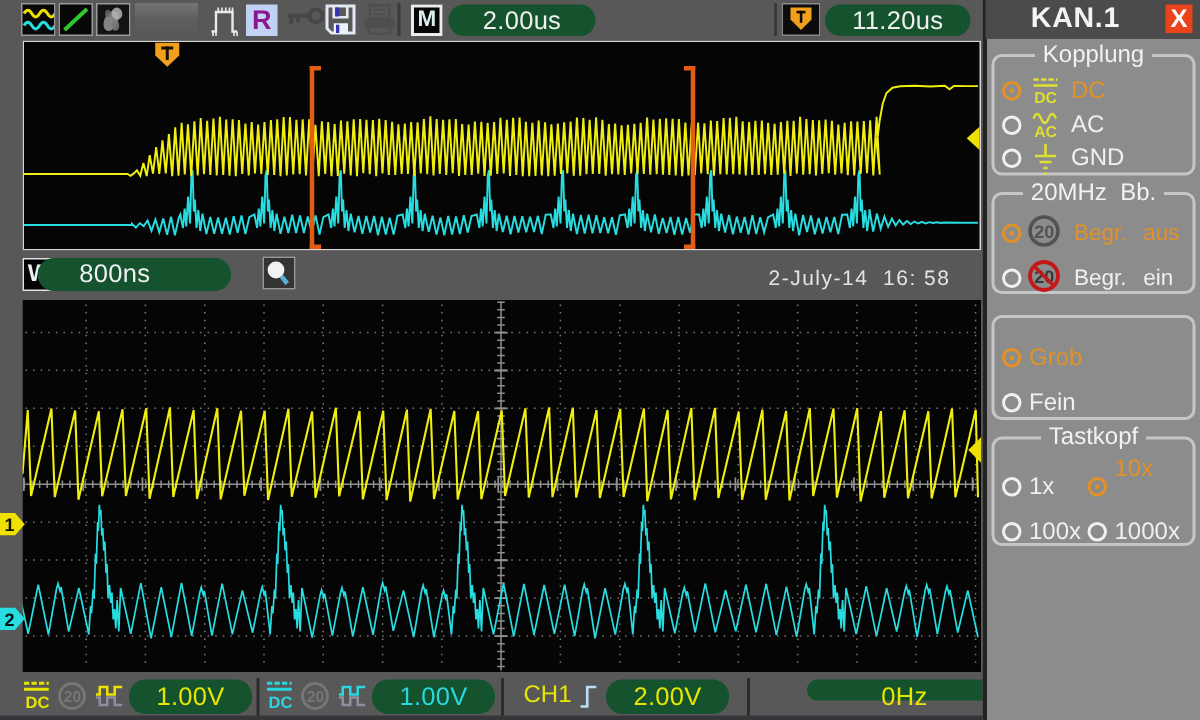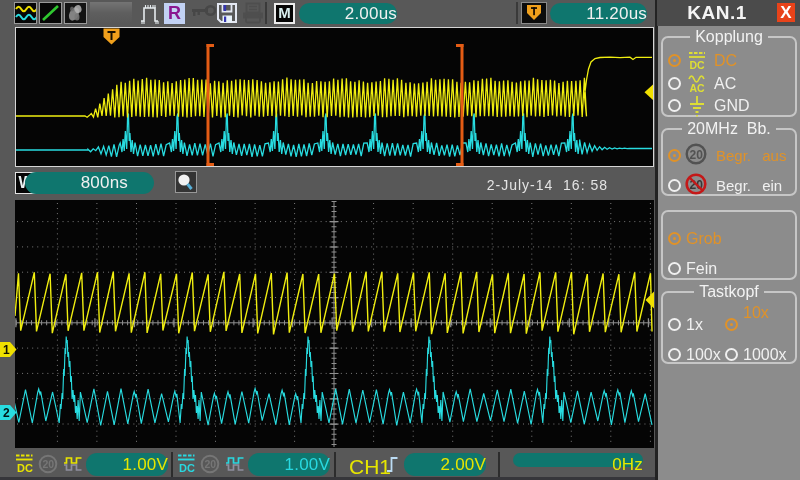--- a/index.html
+++ b/index.html
@@ -1,20 +1,20 @@
 <!DOCTYPE html>
 <html><head><meta charset="utf-8">
 <style>
 * { margin:0; padding:0; box-sizing:border-box; }
 html,body { width:800px; height:480px; overflow:hidden; background:#8c8c8c;
   font-family:"Liberation Sans", sans-serif; }
 #page { position:relative; width:800px; height:480px; }
 .abs { position:absolute; }
-.pill { position:absolute; background:#0f766e; border-radius:11px; color:#f0f0f0;
-  font-size:17px; letter-spacing:0.2px; text-align:right; }
+.pill { position:absolute; background:#14532d; border-radius:11px; color:#f0f0f0;
+  font-size:17px; letter-spacing:0.2px; text-align:center; }
 .ic { position:absolute; top:2px; width:23px; height:22px; background:#070707;
   border:1px solid #9a9a9a; }
 .radio { position:absolute; width:13px; height:13px; border:2px solid #f0f0f0;
   border-radius:50%; }
 .radio.sel { border-color:#e09228; }
 .radio.sel::after { content:""; position:absolute; left:3px; top:3px; width:3px;
   height:3px; border-radius:50%; background:#e09228; }
 .grp { position:absolute; left:661px; width:136px; border:2px solid #c6c6c6;
   border-radius:7px; }
 .leg { position:absolute; top:-10px; left:0; right:0; text-align:center; }
@@ -107,21 +107,21 @@
 <rect x="7.5" y="3" width="2" height="9" fill="#181000"></rect>
       </svg></div>
 
 <div class="abs" style="left:15px;top:172px;width:22px;height:22px;background:#050505;border:1.5px solid #e2e2e2;color:#e8f2f2;font-weight:bold;font-size:16px;text-align:center;line-height:19px">W</div>
 <div class="pill" style="left:25px;top:172px;width:129px;height:22px;line-height:22px;padding-right:26px">800ns</div>
 <div class="abs" style="left:175px;top:171px;width:22px;height:22px;background:#343434;border:1px solid #989898">
 <svg width="20" height="20">
         <circle cx="8" cy="8" r="5.6" fill="#f2f2f2"></circle>
 <line x1="11.5" y1="12" x2="15.5" y2="17" stroke="#58b0d8" stroke-width="3"></line>
       </svg></div>
-<div class="abs" style="left:476px;top:177px;width:132px;font-size:14px;letter-spacing:1px;color:#e4e4e4;text-align:right">2-July-14&nbsp; 16:&nbsp;58</div>
+<div class="abs" style="left:507px;top:177px;width:132px;font-size:14px;letter-spacing:1px;color:#e4e4e4;text-align:center">2-July-14&nbsp; 16:&nbsp;58</div>
 
 <div class="abs" style="left:15px;top:200px;width:640px;height:248px">
 <svg id="mainsvg" width="639" height="248" viewBox="15 200 639 248">
 <rect x="15" y="200" width="640" height="248" fill="#050505"></rect>
 <line x1="57.4" y1="203" x2="57.4" y2="445" stroke="#7a7a7a" stroke-width="1" stroke-dasharray="1 4.06"></line>
 <line x1="96.9" y1="203" x2="96.9" y2="445" stroke="#7a7a7a" stroke-width="1" stroke-dasharray="1 4.06"></line>
 <line x1="136.5" y1="203" x2="136.5" y2="445" stroke="#7a7a7a" stroke-width="1" stroke-dasharray="1 4.06"></line>
 <line x1="176.0" y1="203" x2="176.0" y2="445" stroke="#7a7a7a" stroke-width="1" stroke-dasharray="1 4.06"></line>
 <line x1="215.5" y1="203" x2="215.5" y2="445" stroke="#7a7a7a" stroke-width="1" stroke-dasharray="1 4.06"></line>
 <line x1="255.1" y1="203" x2="255.1" y2="445" stroke="#7a7a7a" stroke-width="1" stroke-dasharray="1 4.06"></line>
@@ -195,28 +195,28 @@
         <circle cx="10" cy="10" r="8.3" fill="none" stroke="#767676" stroke-width="2"></circle>
 <text x="4.5" y="14" font-family="Liberation Sans" font-size="10.5" font-weight="bold" fill="#767676">20</text>
       </svg></div>
 <div class="abs" style="left:225px;top:454px;width:21px;height:20px">
 <svg width="21" height="20">
         <path d="M1,9 h2.5 v-5 h5 v5 h5 v-5 h5" fill="none" stroke="#28d8e0" stroke-width="1.7"></path>
 <path d="M1,11 h2.5 v5 h5 v-5 h5 v5 h5" fill="none" stroke="#8e8e9e" stroke-width="1.7"></path>
       </svg></div>
 <div class="pill" style="left:248px;top:453px;width:82px;height:23px;line-height:23px;color:#28d8e0">1.00V</div>
 <div class="abs" style="left:334px;top:452px;width:2px;height:25px;background:#2c2c2c"></div>
-<div class="abs" style="left:349px;top:455px;font-size:21px;color:#e6e600">CH1</div>
+<div class="abs" style="left:349px;top:455px;font-size:16px;color:#e6e600">CH1</div>
 <div class="abs" style="left:385px;top:453px;width:16px;height:22px">
 <svg width="16" height="22">
         <path d="M2,18 h4.5 v-13 h6" fill="none" stroke="#bcdcf4" stroke-width="1.8"></path>
       </svg></div>
 <div class="pill" style="left:404px;top:453px;width:82px;height:23px;line-height:23px;color:#e6e600">2.00V</div>
 <div class="abs" style="left:498px;top:452px;width:2px;height:25px;background:#2c2c2c"></div>
-<div class="pill" style="left:513px;top:453px;width:130px;height:14px;line-height:23px;color:#e6e600">0Hz</div>
+<div class="pill" style="left:538px;top:453px;width:130px;height:14px;line-height:23px;color:#e6e600">0Hz</div>
 
 <div class="abs" style="left:655px;top:0;width:145px;height:480px;background:#8c8c8c;border-left:3px solid #232323"></div>
 <div class="abs" style="left:657px;top:0;width:143px;height:26px;background:#4b4b4b"></div>
 <div class="abs" style="left:657px;top:2px;width:120px;text-align:center;color:#f4f4f4;font-size:19px;font-weight:bold;letter-spacing:0.5px">KAN.1</div>
 <div class="abs" style="left:777px;top:3px;width:18px;height:19px;background:#e8431a;color:#fff;font-weight:bold;font-size:17px;text-align:center;line-height:19px">X</div>
 
 <div class="grp" style="top:36px;height:81px">
 <div class="leg"><span>Kopplung</span></div>
 <div class="radio sel" style="left:5px;top:16px"></div>
 <svg class="abs" style="left:24px;top:12px" width="24" height="22">

